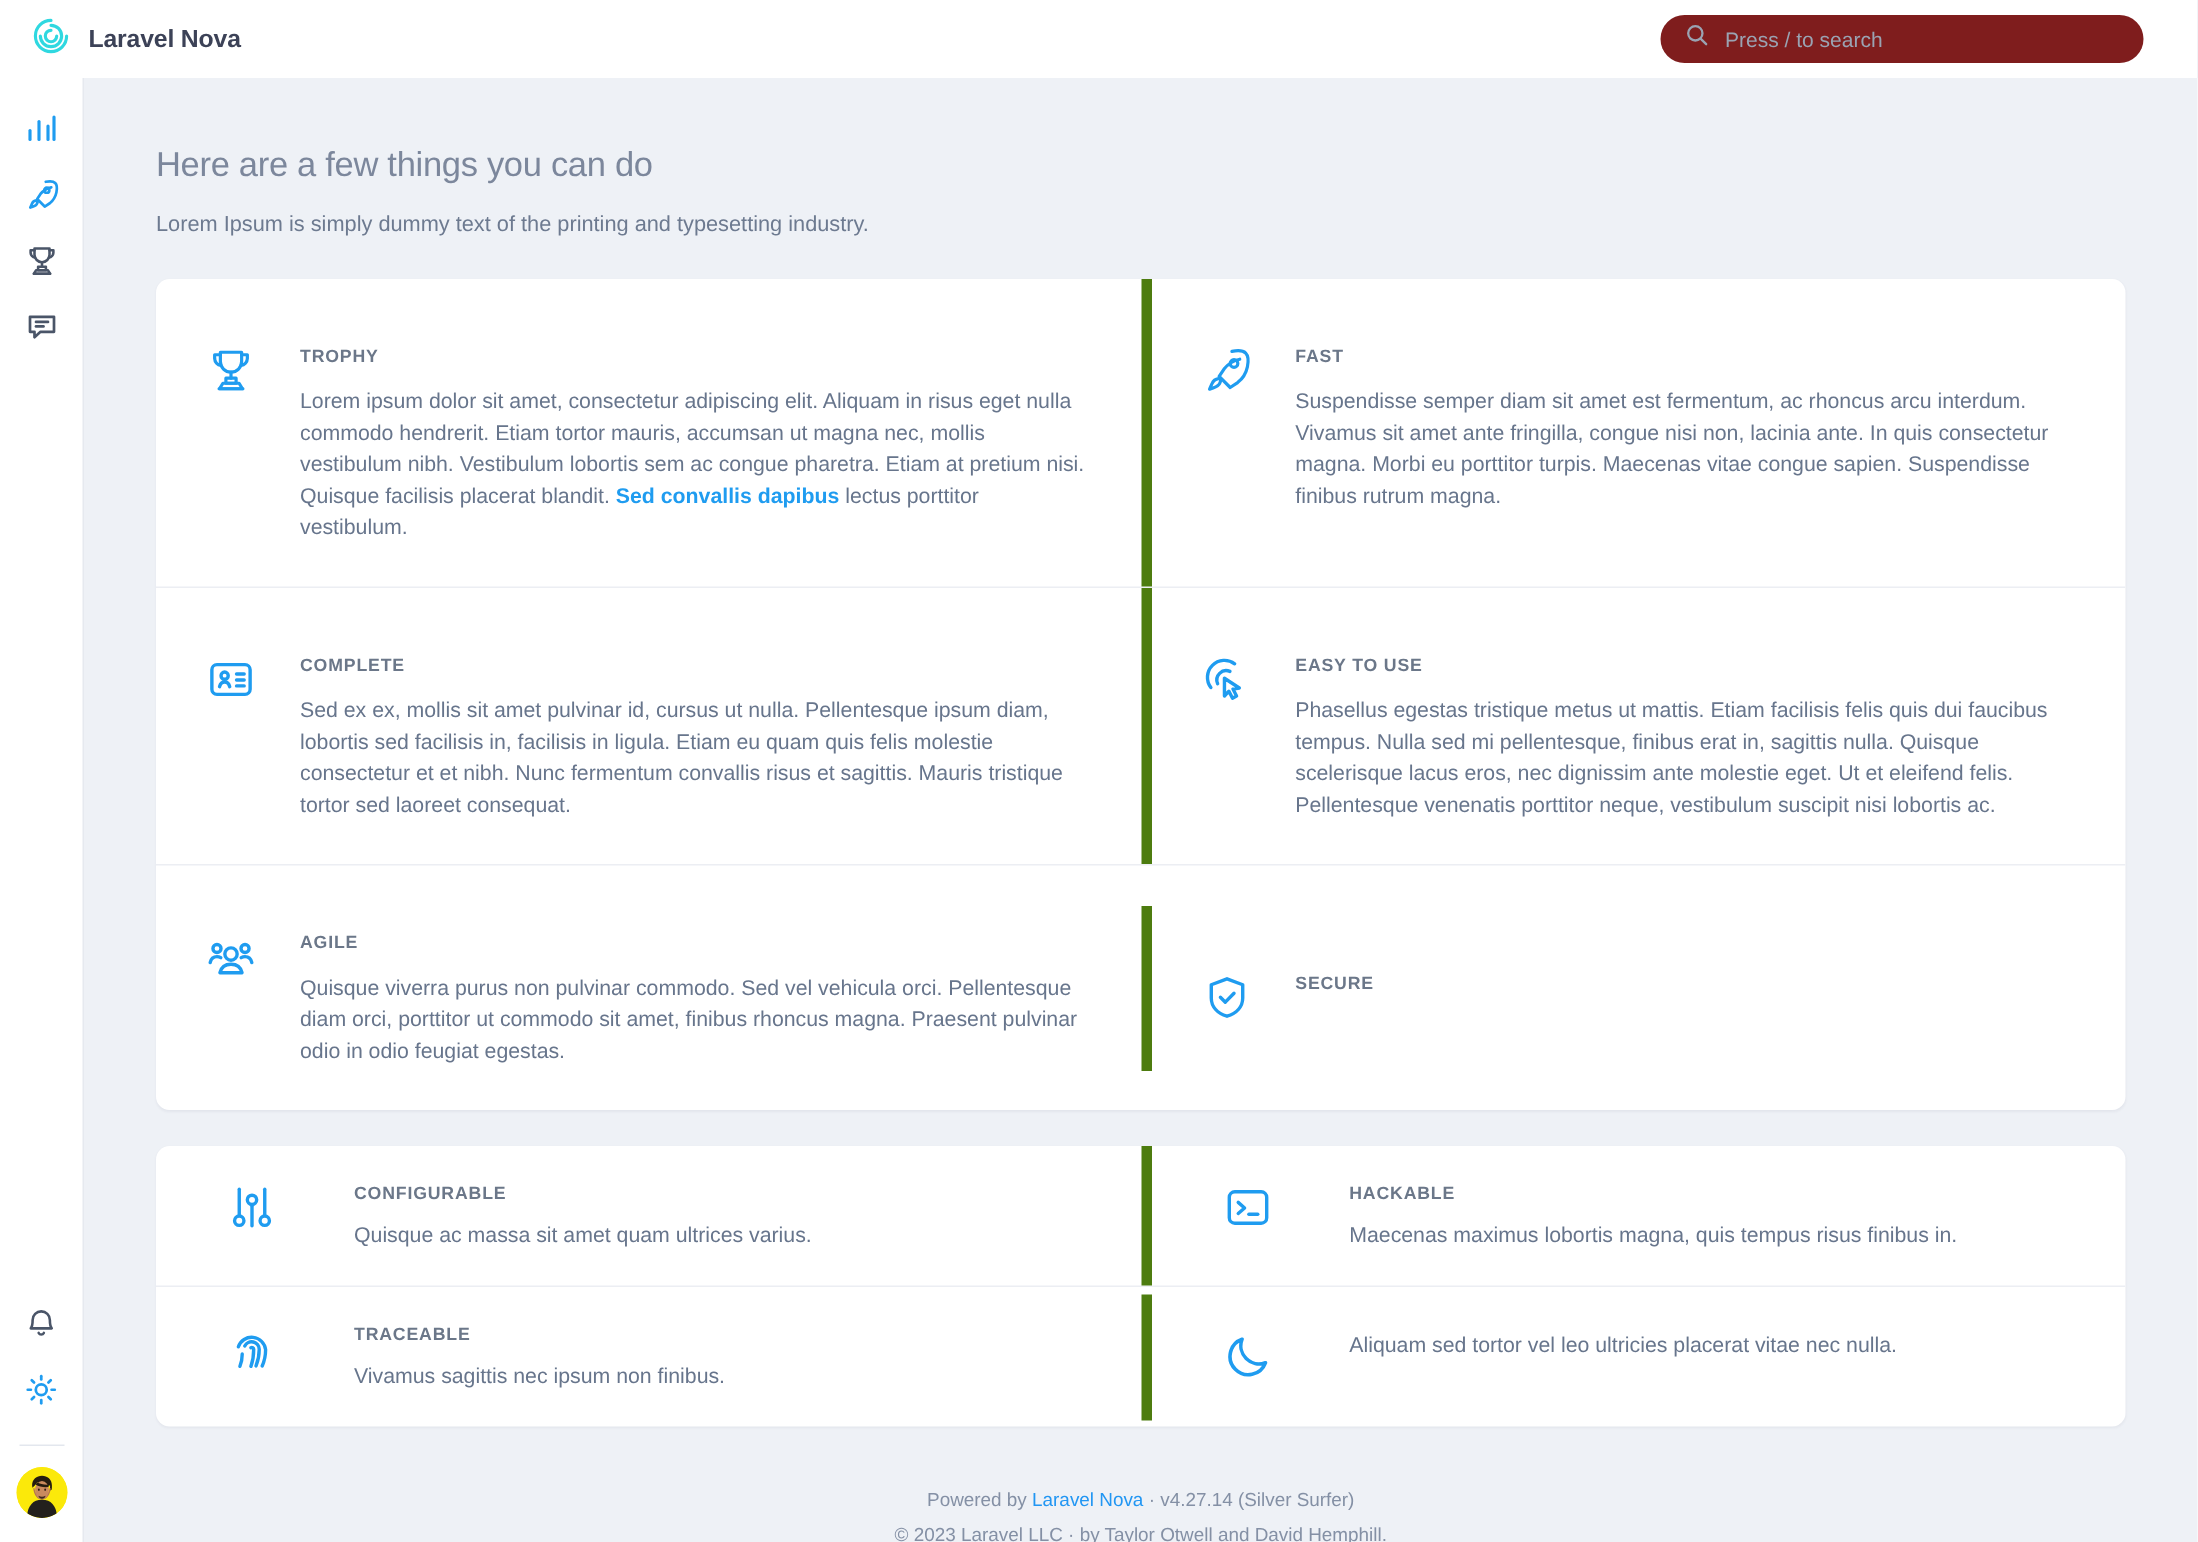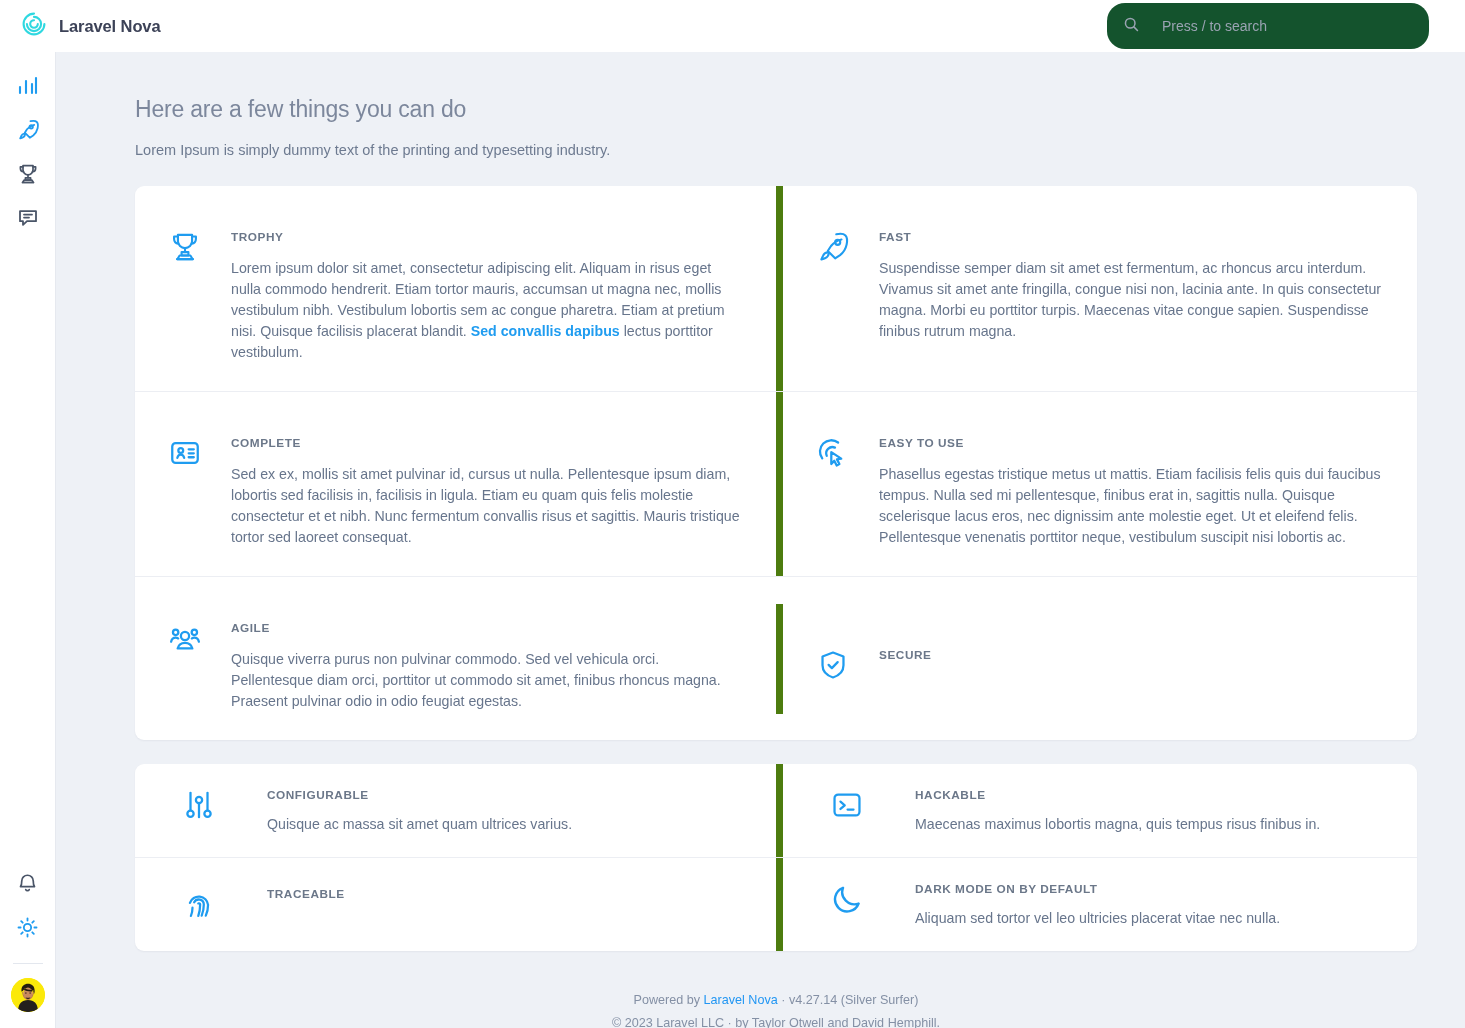--- a/index.html
+++ b/index.html
@@ -19,23 +19,23 @@
     display:flex; align-items:center;
     padding:0 36px 0 20px;
     position:relative; z-index:5;
   }
   .brand { display:flex; align-items:center; gap:11px; }
   .brand-name {
     font-size:16.5px; font-weight:bold; color:#3c4257; letter-spacing:-0.1px;
   }
   .search-wrap { margin-left:auto; }
   .search-box {
-    width:322px; height:46px; border-radius:18px;
-    background:#14532d;
-    display:flex; align-items:center; gap:22px;
+    width:322px; height:32px; border-radius:18px;
+    background:#7f1d1d;
+    display:flex; align-items:center; gap:10px;
     padding:0 16px;
   }
   .search-text { font-size:14px; color:#9aa3b2; }
 
   
   .body { display:flex; flex:1; min-height:0; }
 
   
   .sidebar {
     width:56px; min-width:56px;
@@ -59,21 +59,20 @@
     overflow:hidden; position:relative; cursor:pointer;
     margin-bottom:4px;
   }
 
   
   .main {
     flex:1; min-width:0;
     background:#eef1f6;
     overflow:auto;
     padding:44px 48px 0 48px;
-    margin-left:31px;
   }
   .page-title {
     font-size:23px; font-weight:normal; color:#7c879c;
     letter-spacing:-0.2px; margin-bottom:19px;
   }
   .page-sub { font-size:14.5px; color:#6d7a90; margin-bottom:28px; }
 
   
   .panel {
     background:#ffffff;
@@ -385,31 +384,31 @@
             <div class="cell-icon">
               <svg width="34" height="34" viewBox="0 0 24 24" fill="none" stroke="#1f9cf0" stroke-width="1.6" stroke-linecap="round" stroke-linejoin="round">
                 <path d="M5.6 11.2a6.6 6.6 0 0 1 12.8 1.4c0 2.6-.6 5.4-1.6 7.6"></path>
                 <path d="M8.6 10.8a3.6 3.6 0 0 1 6.8 1.6c0 2.8-.6 5.6-1.5 7.8"></path>
                 <path d="M11.5 11.6a.9.9 0 0 1 1.3.8c0 3-.5 5.8-1.3 8"></path>
                 <path d="M7.4 14.6c0 2.2-.4 4.2-1.1 5.8"></path>
               </svg>
             </div>
             <div class="cell-body">
               <div class="cell-title">TRACEABLE</div>
+              <div class="cell-text">Vivamus sagittis nec ipsum non finibus.</div>
             </div>
           </div>
 
           <div class="cell">
             <div class="cell-icon">
               <svg width="34" height="34" viewBox="0 0 24 24" fill="none" stroke="#1f9cf0" stroke-width="1.7" stroke-linecap="round" stroke-linejoin="round">
                 <path d="M20.2 15.2A8.6 8.6 0 0 1 9.2 4.1a8.6 8.6 0 1 0 11 11.1z"></path>
               </svg>
             </div>
             <div class="cell-body">
-              <div class="cell-title">DARK MODE ON BY DEFAULT</div>
               <div class="cell-text">Aliquam sed tortor vel leo ultricies placerat vitae nec nulla.</div>
             </div>
           </div>
         </div>
       </div>
 
       <div class="footer">
         <div class="footer-line"><span>Powered by </span><a class="footer-link" href="#">Laravel Nova</a><span> · v4.27.14 (Silver Surfer)</span></div>
         <div class="footer-line">© 2023 Laravel LLC · by Taylor Otwell and David Hemphill.</div>
       </div>

